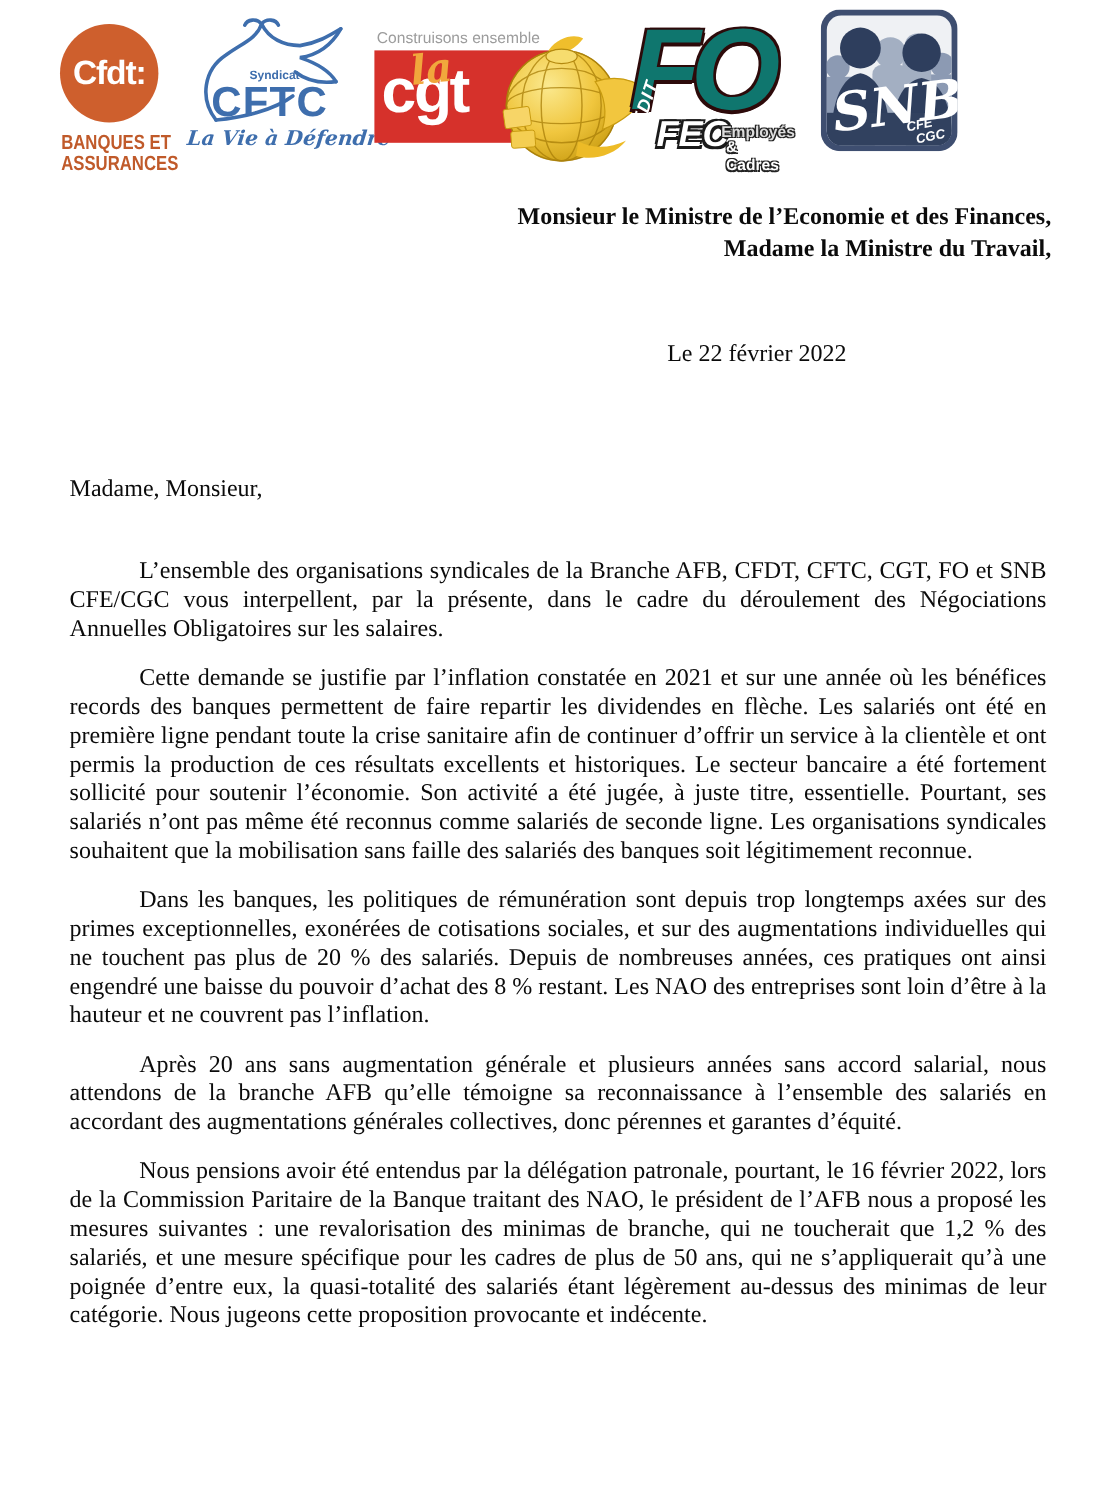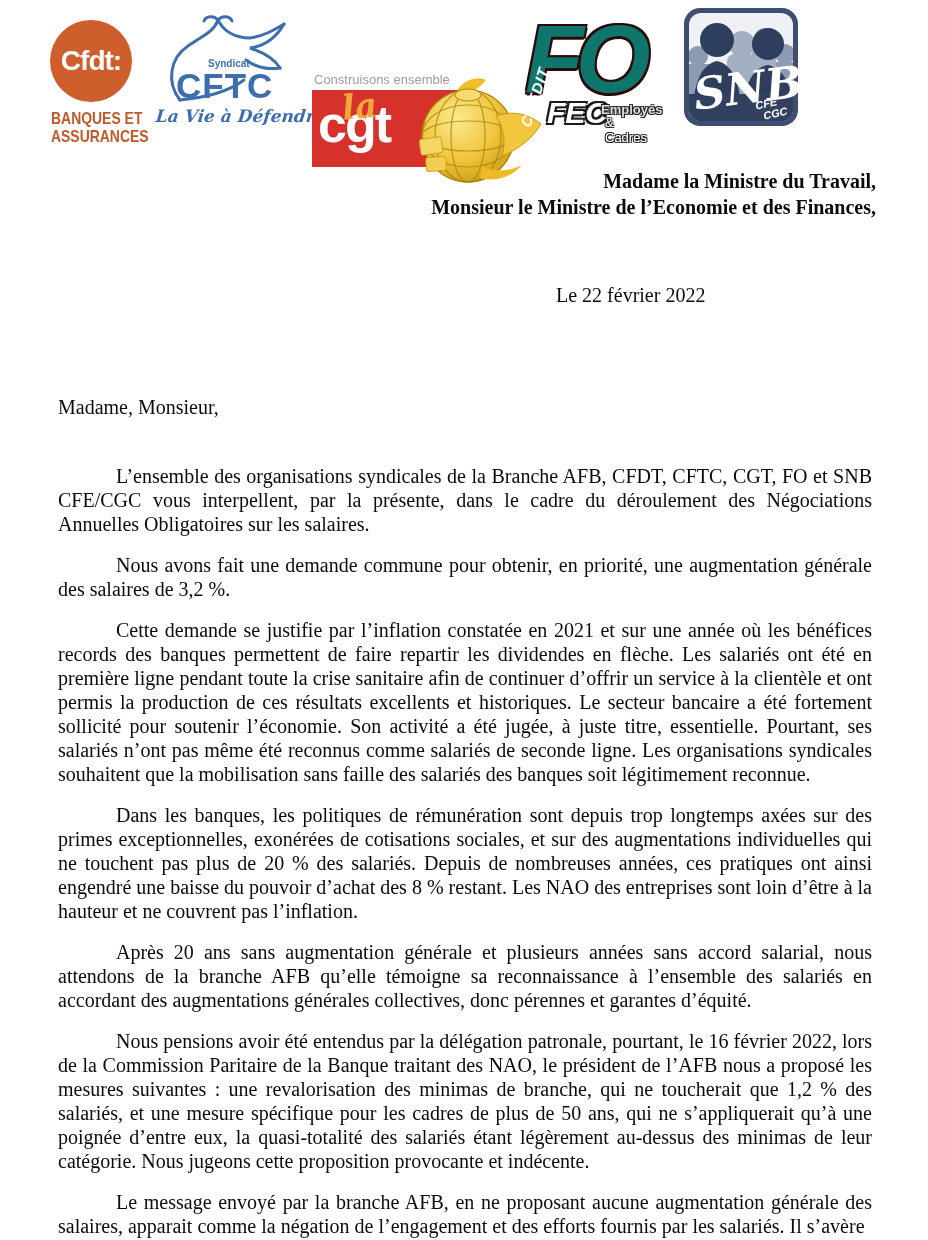--- a/index.html
+++ b/index.html
@@ -39,21 +39,21 @@
   .cftc-acronym{
     position:absolute;left:20px;top:52px;font-family:"Liberation Sans", sans-serif;
     font-weight:bold;font-size:35px;color:#3E6EAD;letter-spacing:1px;
   }
   .cftc-tagline{
     position:absolute;left:0;top:92px;width:138px;text-align:center;
     font-family:"DejaVu Serif", serif;font-style:italic;font-weight:bold;font-size:17px;
     color:#3E6EAD;transform:skewX(-6deg);white-space:nowrap;
   }
   
-  .cgt{left:306px;top:22px;width:230px;height:114px;margin-top:48px;}
+  .cgt{left:306px;top:22px;width:230px;height:114px;}
   .cgt-tagline{
     position:absolute;left:8px;top:2px;font-family:"Liberation Sans", sans-serif;
     font-size:13px;color:#9C9C9C;white-space:nowrap;
   }
   .cgt-box{position:absolute;left:6px;top:20px;width:150px;height:77px;background:#D6312B;}
   .cgt-la{
     position:absolute;left:36px;top:16px;font-family:"DejaVu Serif", serif;font-style:italic;
     font-weight:bold;font-size:34px;color:#F1A73C;transform:rotate(-6deg);
   }
   .cgt-acronym{
@@ -78,21 +78,21 @@
     font-weight:bold;font-style:italic;font-size:30px;color:#ffffff;
     text-shadow:2px 2px 0 #1a1a1a,-2px -2px 0 #1a1a1a,2px -2px 0 #1a1a1a,-2px 2px 0 #1a1a1a;
   }
   .fo-emp1{
     position:absolute;left:84px;top:86px;font-family:"Liberation Sans", sans-serif;
     font-weight:bold;font-size:13px;color:#DDDDDD;
     text-shadow:1px 1px 0 #222,-1px -1px 0 #222,1px -1px 0 #222,-1px 1px 0 #222;
   }
   .fo-emp2{
     position:absolute;left:88px;top:99px;font-family:"Liberation Sans", sans-serif;
-    font-weight:normal;font-size:13px;color:#ffffff;
+    font-weight:bold;font-size:13px;color:#ffffff;
     text-shadow:1px 1px 0 #222,-1px -1px 0 #222,1px -1px 0 #222,-1px 1px 0 #222;
   }
   
   .snb{left:684px;top:8px;width:114px;height:120px;}
   
   .recipients{
     position:absolute;top:168px;right:52px;text-align:right;
     font-weight:bold;font-size:20px;line-height:26px;
   }
   .date-line{position:absolute;left:556px;top:284px;font-size:20px;}
@@ -206,31 +206,29 @@
           <rect x="5" y="86" width="104" height="30" fill="#31415F"></rect>
         </g>
         <text x="10" y="96" font-family="DejaVu Serif, serif" font-style="italic" font-weight="bold" font-size="44" fill="#ffffff" transform="rotate(-7 57 84)">SNB</text>
         <text x="72" y="100" font-family="Liberation Sans, sans-serif" font-style="italic" font-weight="bold" font-size="11" fill="#ffffff" transform="rotate(-12 80 100)">CFE</text>
         <text x="80" y="110" font-family="Liberation Sans, sans-serif" font-style="italic" font-weight="bold" font-size="11" fill="#ffffff" transform="rotate(-12 88 110)">CGC</text>
       </svg>
     </div>
   </div>
 
   <div class="recipients">
+    <div>Monsieur le Ministre de l’Economie et des Finances,</div>
     <div>Madame la Ministre du Travail,</div>
-    <div>Monsieur le Ministre de l’Economie et des Finances,</div>
   </div>
 
   <div class="date-line">Le 22 février 2022</div>
 
   <div class="salutation">Madame, Monsieur,</div>
 
   <div class="body-text">
     <p>L’ensemble des organisations syndicales de la Branche AFB, CFDT, CFTC, CGT, FO et SNB CFE/CGC vous interpellent, par la présente, dans le cadre du déroulement des Négociations Annuelles Obligatoires sur les salaires.</p>
-    <p>Nous avons fait une demande commune pour obtenir, en priorité, une augmentation générale des salaires de 3,2 %.</p>
     <p>Cette demande se justifie par l’inflation constatée en 2021 et sur une année où les bénéfices records des banques permettent de faire repartir les dividendes en flèche. Les salariés ont été en première ligne pendant toute la crise sanitaire afin de continuer d’offrir un service à la clientèle et ont permis la production de ces résultats excellents et historiques. Le secteur bancaire a été fortement sollicité pour soutenir l’économie. Son activité a été jugée, à juste titre, essentielle. Pourtant, ses salariés n’ont pas même été reconnus comme salariés de seconde ligne. Les organisations syndicales souhaitent que la mobilisation sans faille des salariés des banques soit légitimement reconnue.</p>
     <p>Dans les banques, les politiques de rémunération sont depuis trop longtemps axées sur des primes exceptionnelles, exonérées de cotisations sociales, et sur des augmentations individuelles qui ne touchent pas plus de 20 % des salariés. Depuis de nombreuses années, ces pratiques ont ainsi engendré une baisse du pouvoir d’achat des 8 % restant. Les NAO des entreprises sont loin d’être à la hauteur et ne couvrent pas l’inflation.</p>
     <p>Après 20 ans sans augmentation générale et plusieurs années sans accord salarial, nous attendons de la branche AFB qu’elle témoigne sa reconnaissance à l’ensemble des salariés en accordant des augmentations générales collectives, donc pérennes et garantes d’équité.</p>
     <p>Nous pensions avoir été entendus par la délégation patronale, pourtant, le 16 février 2022, lors de la Commission Paritaire de la Banque traitant des NAO, le président de l’AFB nous a proposé les mesures suivantes : une revalorisation des minimas de branche, qui ne toucherait que 1,2 % des salariés, et une mesure spécifique pour les cadres de plus de 50 ans, qui ne s’appliquerait qu’à une poignée d’entre eux, la quasi-totalité des salariés étant légèrement au-dessus des minimas de leur catégorie. Nous jugeons cette proposition provocante et indécente.</p>
-    <p>Le message envoyé par la branche AFB, en ne proposant aucune augmentation générale des salaires, apparait comme la négation de l’engagement et des efforts fournis par les salariés. Il s’avère</p>
   </div>
 
 </div>
 
 </body></html>

